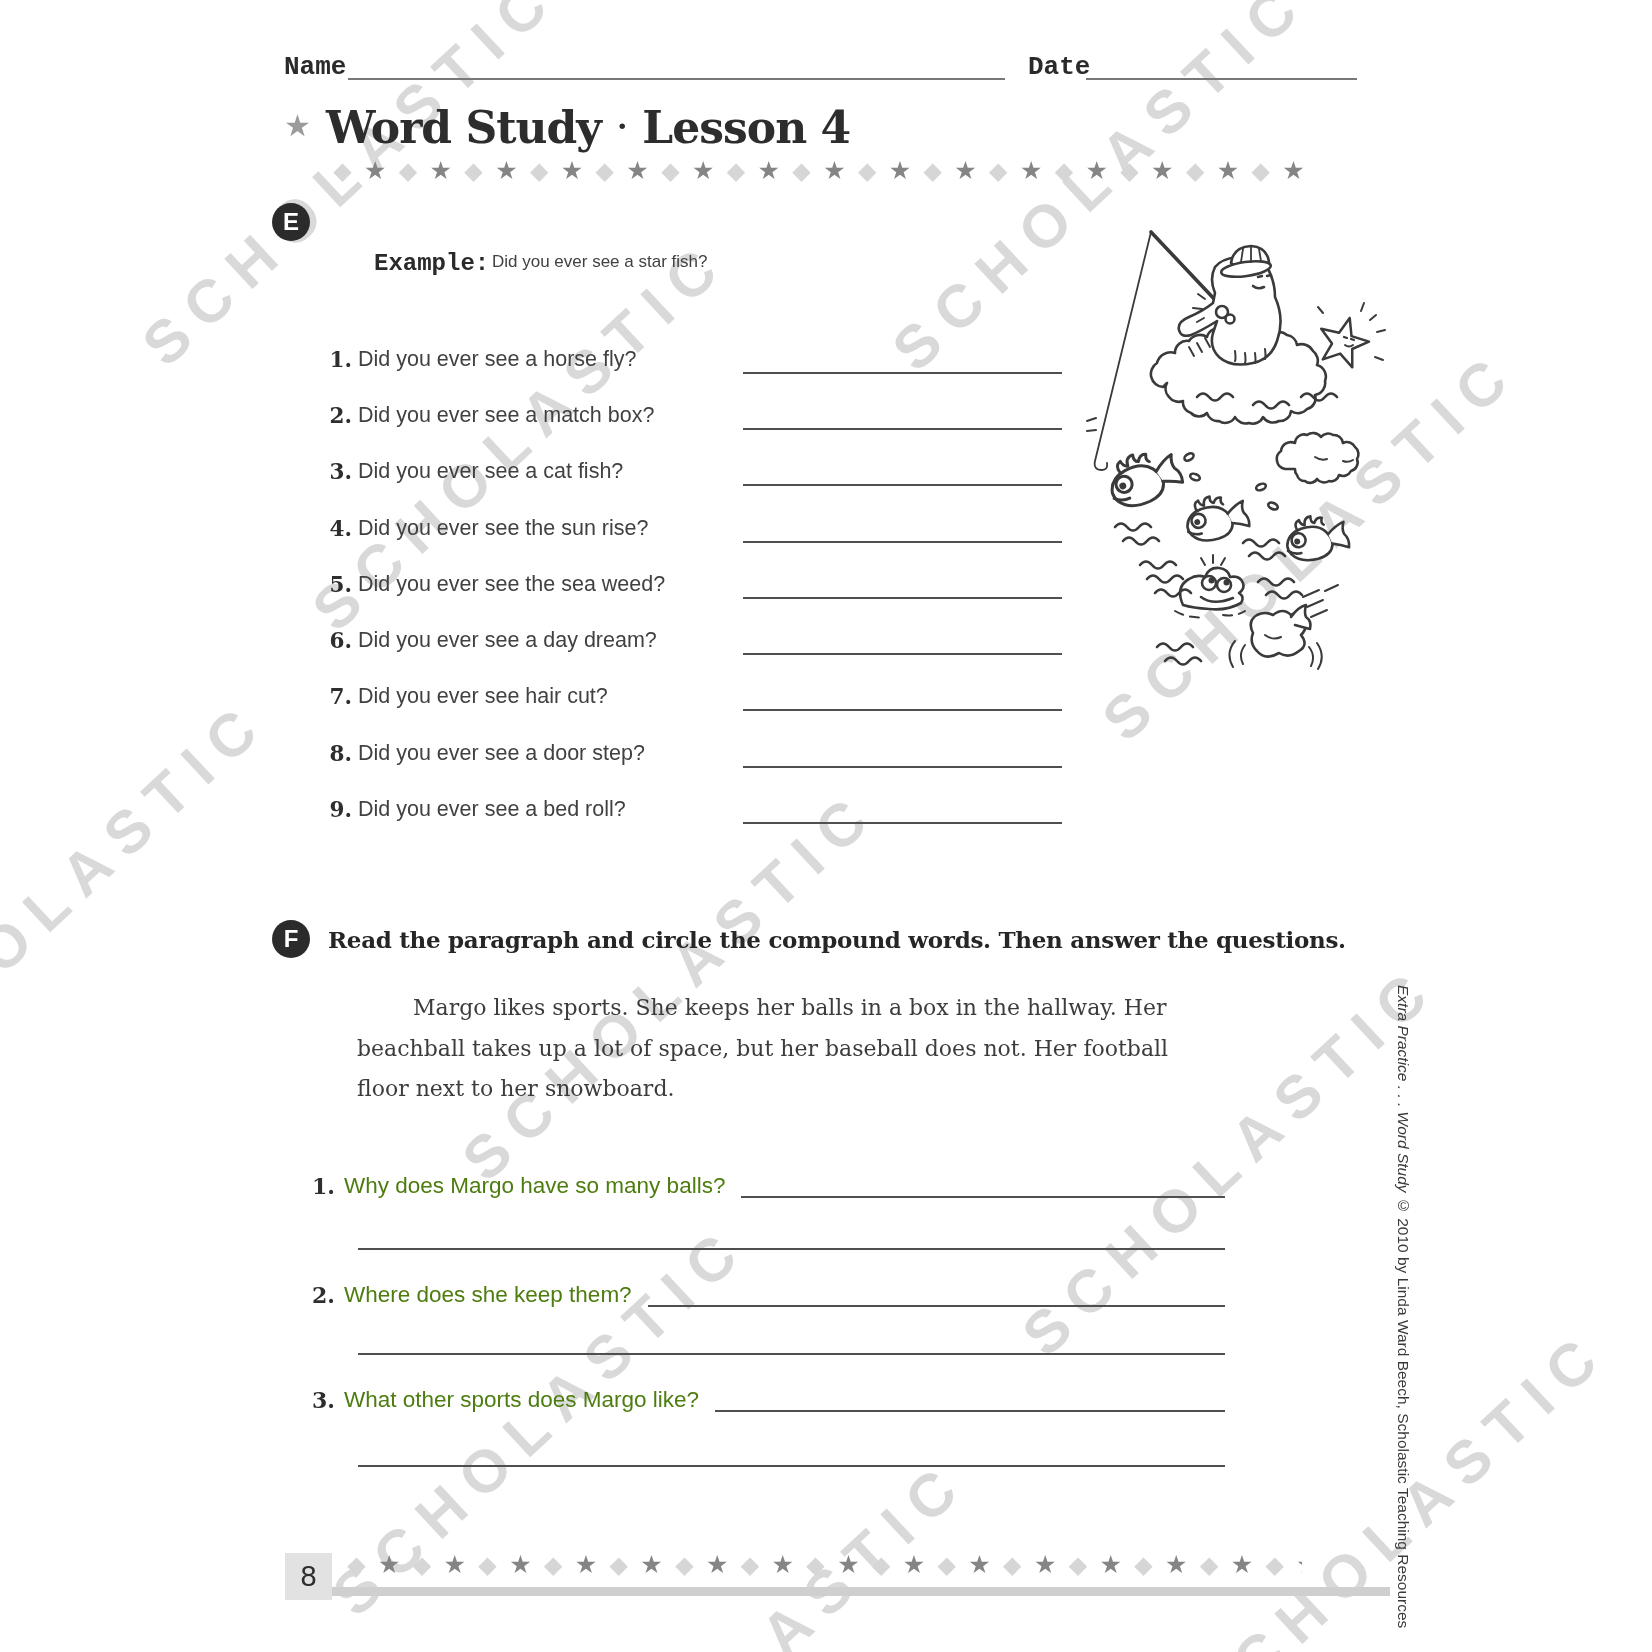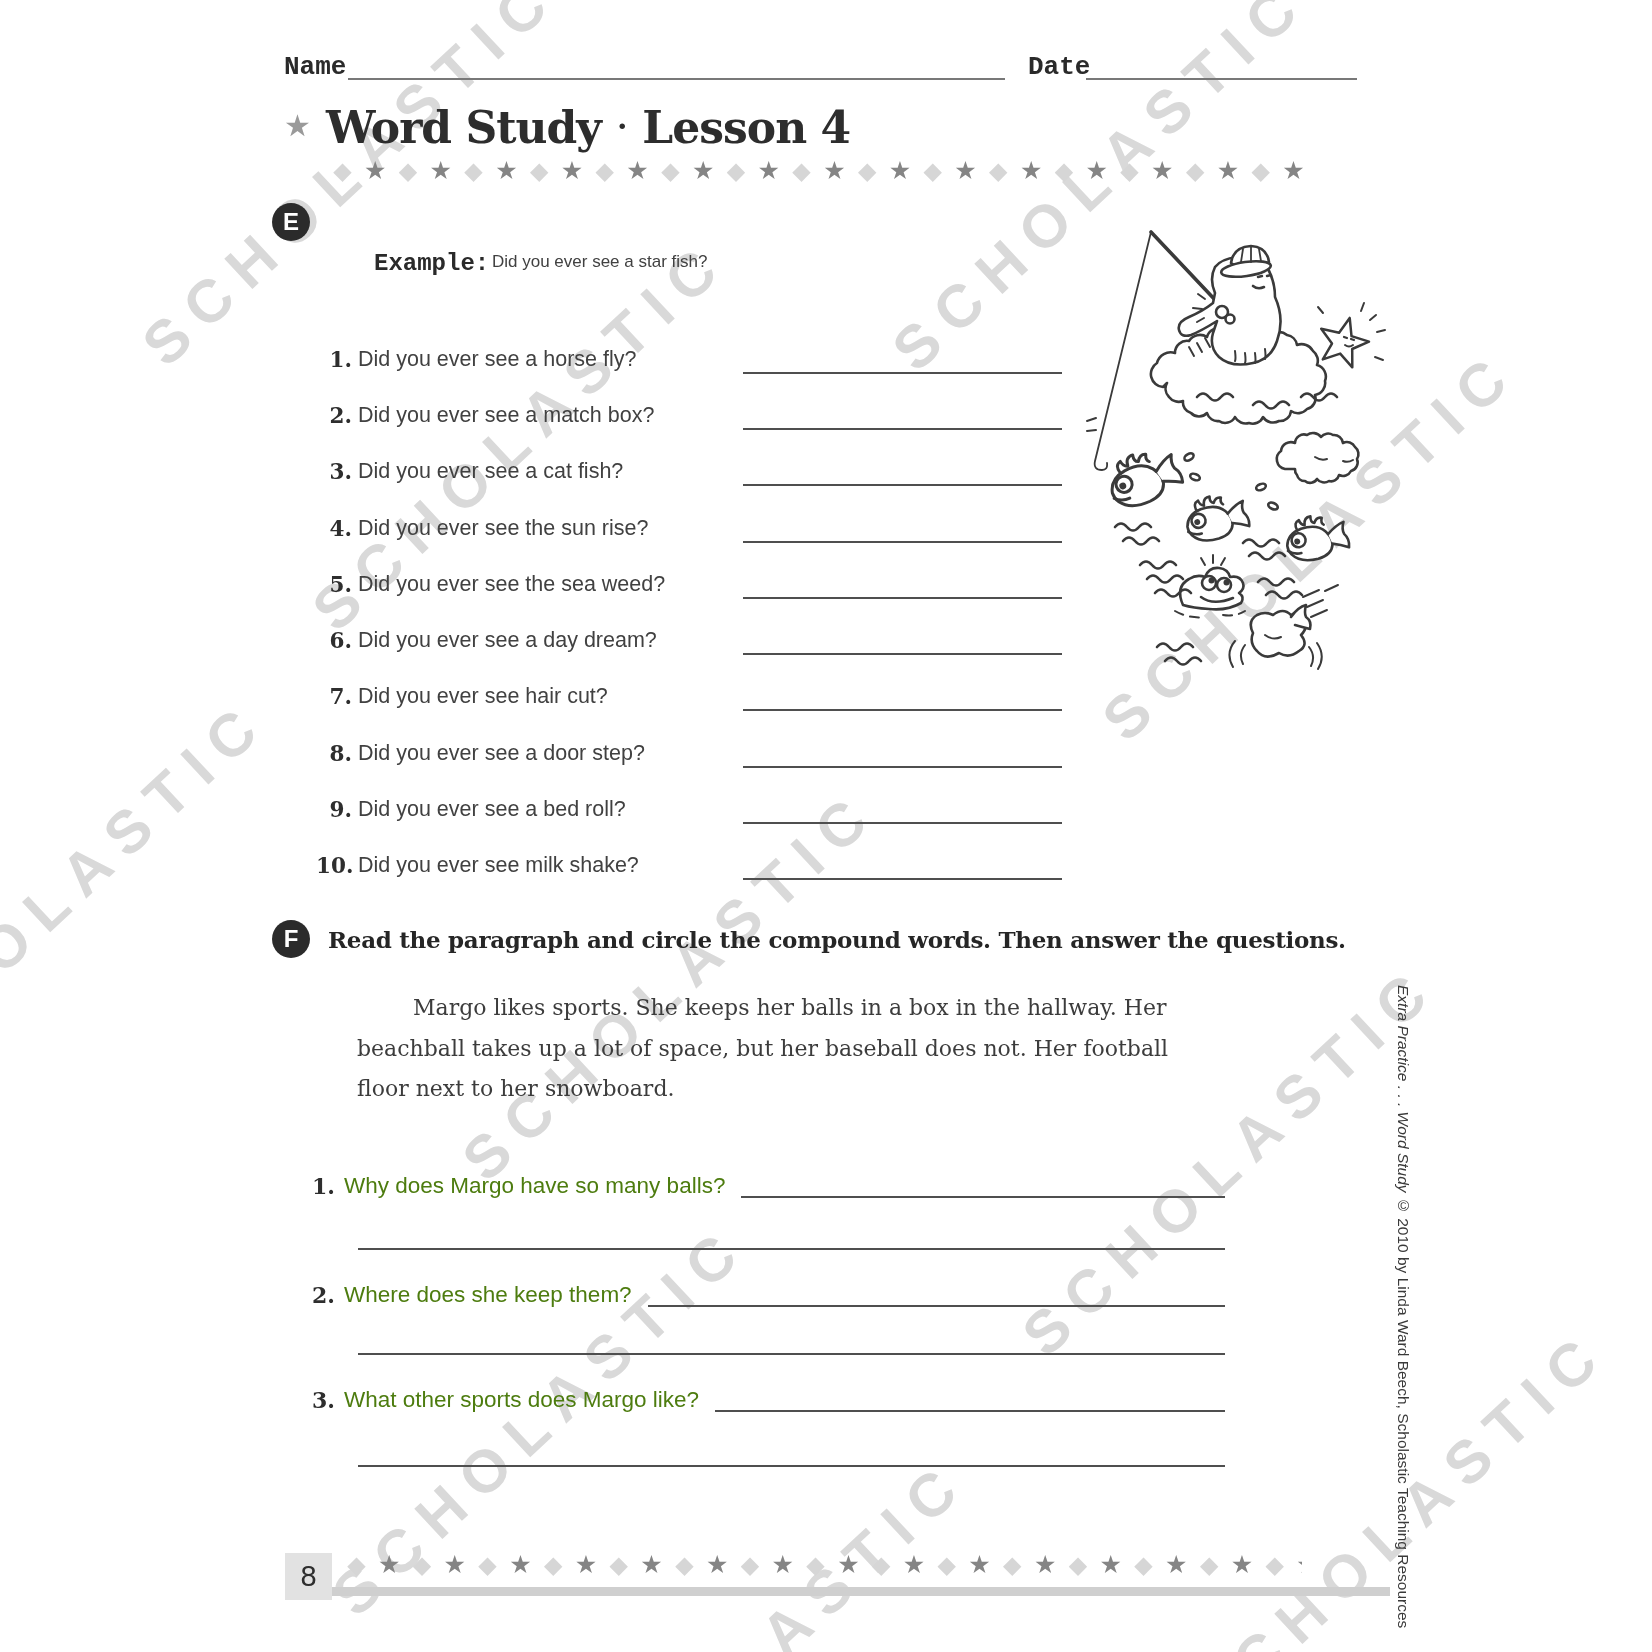--- a/index.html
+++ b/index.html
@@ -145,25 +145,20 @@
       <span class="item-line"></span>
     </div>
     <div class="item-row" style="top:734px">
       <span class="item-num">8.</span>
       <span class="item-text">Did you ever see a door step?</span>
       <span class="item-line"></span>
     </div>
     <div class="item-row" style="top:790px">
       <span class="item-num">9.</span>
       <span class="item-text">Did you ever see a bed roll?</span>
-      <span class="item-line"></span>
-    </div>
-    <div class="item-row" style="top:846px">
-      <span class="item-num">10.</span>
-      <span class="item-text">Did you ever see milk shake?</span>
       <span class="item-line"></span>
     </div>
 
     <svg class="illo" viewBox="0 0 320 455" fill="none" stroke="#3a3a3a" stroke-width="2.6" stroke-linecap="round" stroke-linejoin="round">
       <defs>
         <g id="fish">
           <path d="M-28 0 q2 -12 16 -15 q16 -3 24 6 q6 7 5 14 q-2 10 -16 12 q-18 2 -26 -8 q-3 -4 -3 -9 z" fill="#fff"></path>
           <path d="M14 -6 q9 -8 17 -10 q-3 7 -1 12 q5 6 3 14 q-8 -4 -16 -6" fill="#fff"></path>
           <path d="M-16 -14 q-3 -8 3 -10 q1 5 5 6 q0 -8 7 -8 q-1 6 3 7 q3 -6 8 -4 q-2 5 1 7"></path>
           <circle cx="-16" cy="-4" r="7" fill="#fff"></circle>

